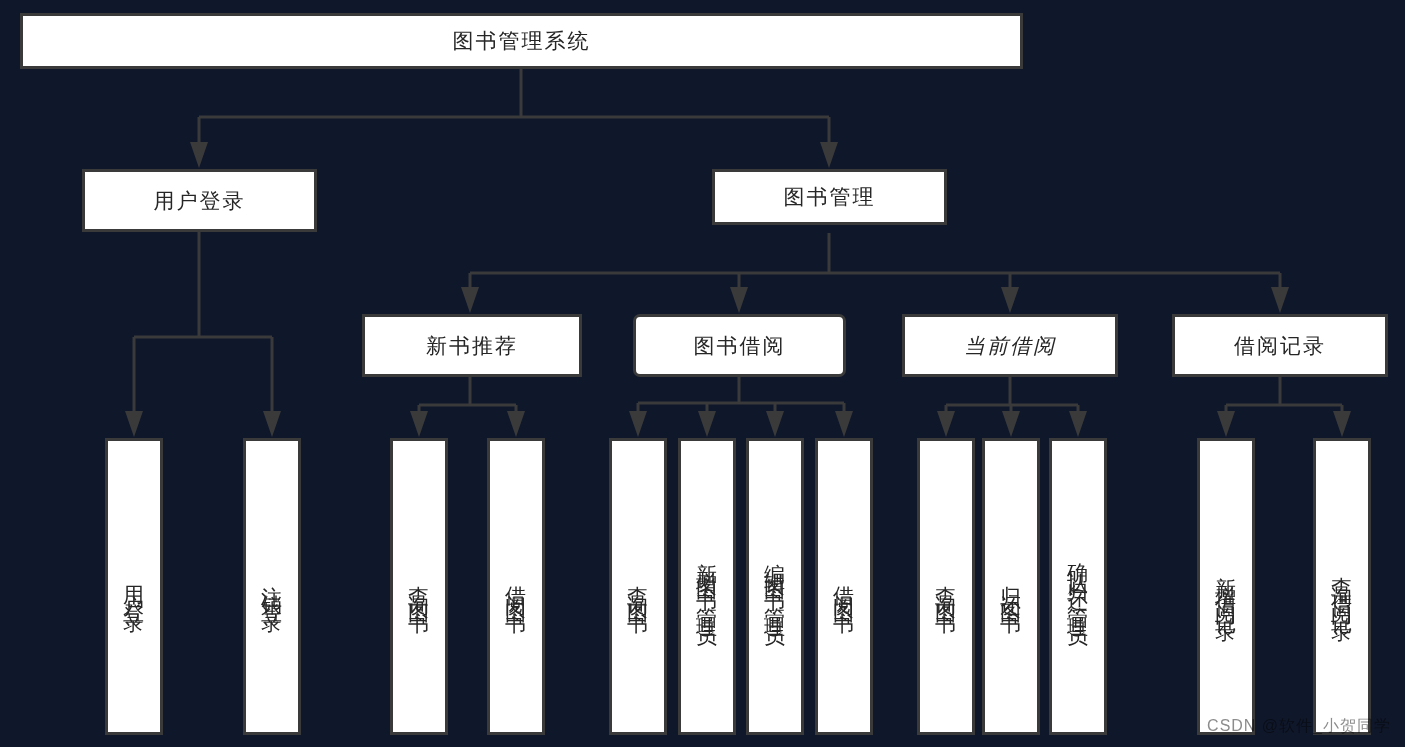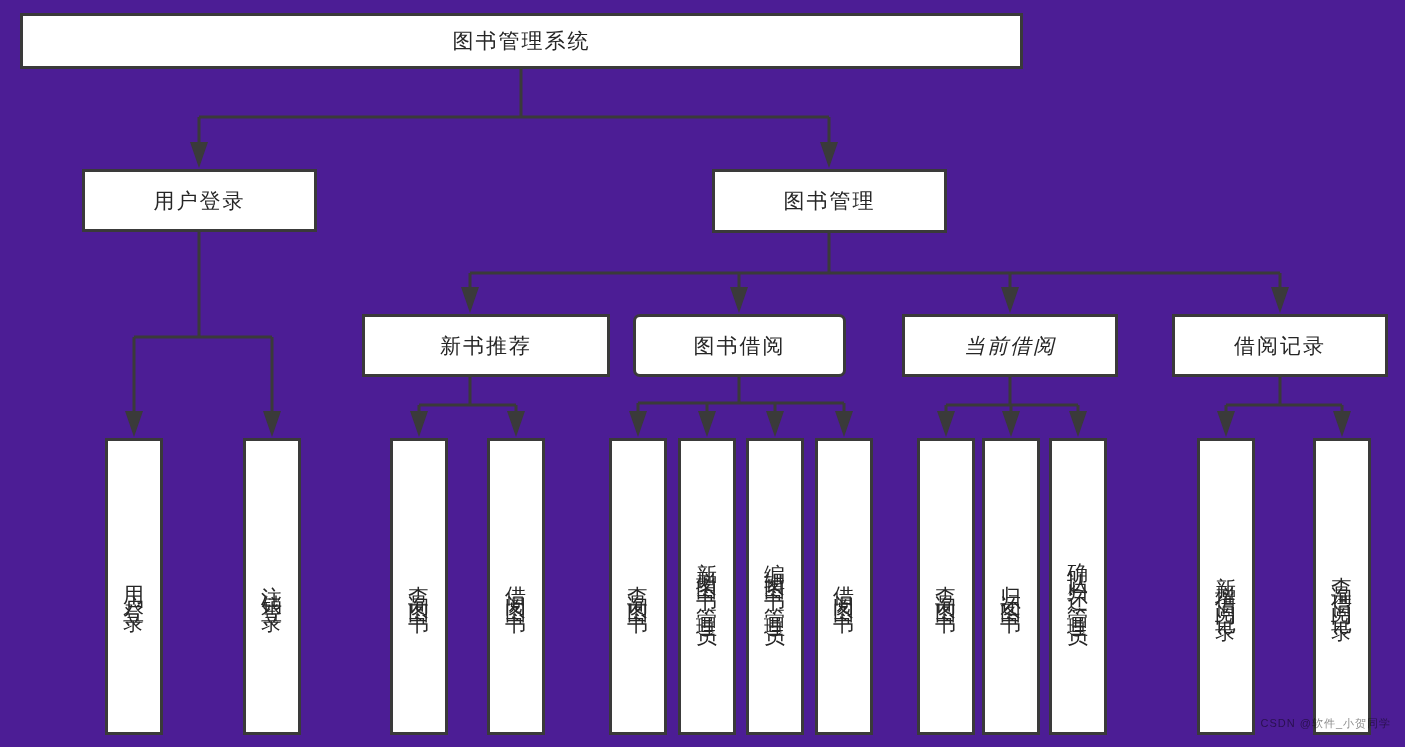--- a/index.html
+++ b/index.html
@@ -1,20 +1,20 @@
 <!DOCTYPE html>
 <html><head>
 <meta charset="utf-8">
 <style>
   html, body { margin: 0; padding: 0; background: #ffffff; }
   .canvas {
     position: relative;
     width: 1405px;
     height: 747px;
-    background: #4c1d95;
+    background: #0f172a;
     overflow: hidden;
     font-family: "Liberation Sans", "DejaVu Sans", sans-serif;
   }
   .connectors {
     position: absolute;
     left: 0; top: 0;
     width: 1405px; height: 747px;
     z-index: 1;
   }
   .node {
@@ -37,22 +37,22 @@
     writing-mode: vertical-rl;
     text-orientation: mixed;
     font-size: 21px;
     letter-spacing: 9px;
     line-height: 1.1;
     white-space: nowrap;
   }
   
   .n-root   { left: 20px;   top: 13px;  width: 1003px; height: 56px; }
   .n-l2-0   { left: 82px;   top: 169px; width: 235px;  height: 63px; }
-  .n-l2-1   { left: 712px;  top: 169px; width: 235px;  height: 64px; }
-  .n-l3-0   { left: 362px;  top: 314px; width: 248px;  height: 63px; }
+  .n-l2-1   { left: 712px;  top: 169px; width: 235px;  height: 56px; }
+  .n-l3-0   { left: 362px;  top: 314px; width: 220px;  height: 63px; }
   .n-l3-1   { left: 633px;  top: 314px; width: 213px;  height: 63px; border-radius: 7px; }
   .n-l3-2   { left: 902px;  top: 314px; width: 216px;  height: 63px; font-style: italic; }
   .n-l3-3   { left: 1172px; top: 314px; width: 216px;  height: 63px; }
   .leaf     { top: 438px; width: 58px; height: 297px; }
   .n-lf-0   { left: 105px;  }
   .n-lf-1   { left: 243px;  }
   .n-lf-2   { left: 390px;  }
   .n-lf-3   { left: 487px;  }
   .n-lf-4   { left: 609px;  }
   .n-lf-5   { left: 678px;  }
@@ -61,21 +61,21 @@
   .n-lf-8   { left: 917px;  }
   .n-lf-9   { left: 982px;  }
   .n-lf-10  { left: 1049px; }
   .n-lf-11  { left: 1197px; }
   .n-lf-12  { left: 1313px; }
   .watermark {
     position: absolute;
     right: 14px;
     top: 716px;
     z-index: 3;
-    font-size: 11px;
+    font-size: 16px;
     letter-spacing: 1px;
     color: #8c8c8c;
     mix-blend-mode: multiply;
     white-space: nowrap;
   }
 </style>
 </head>
 <body>
 
 <div class="canvas">

